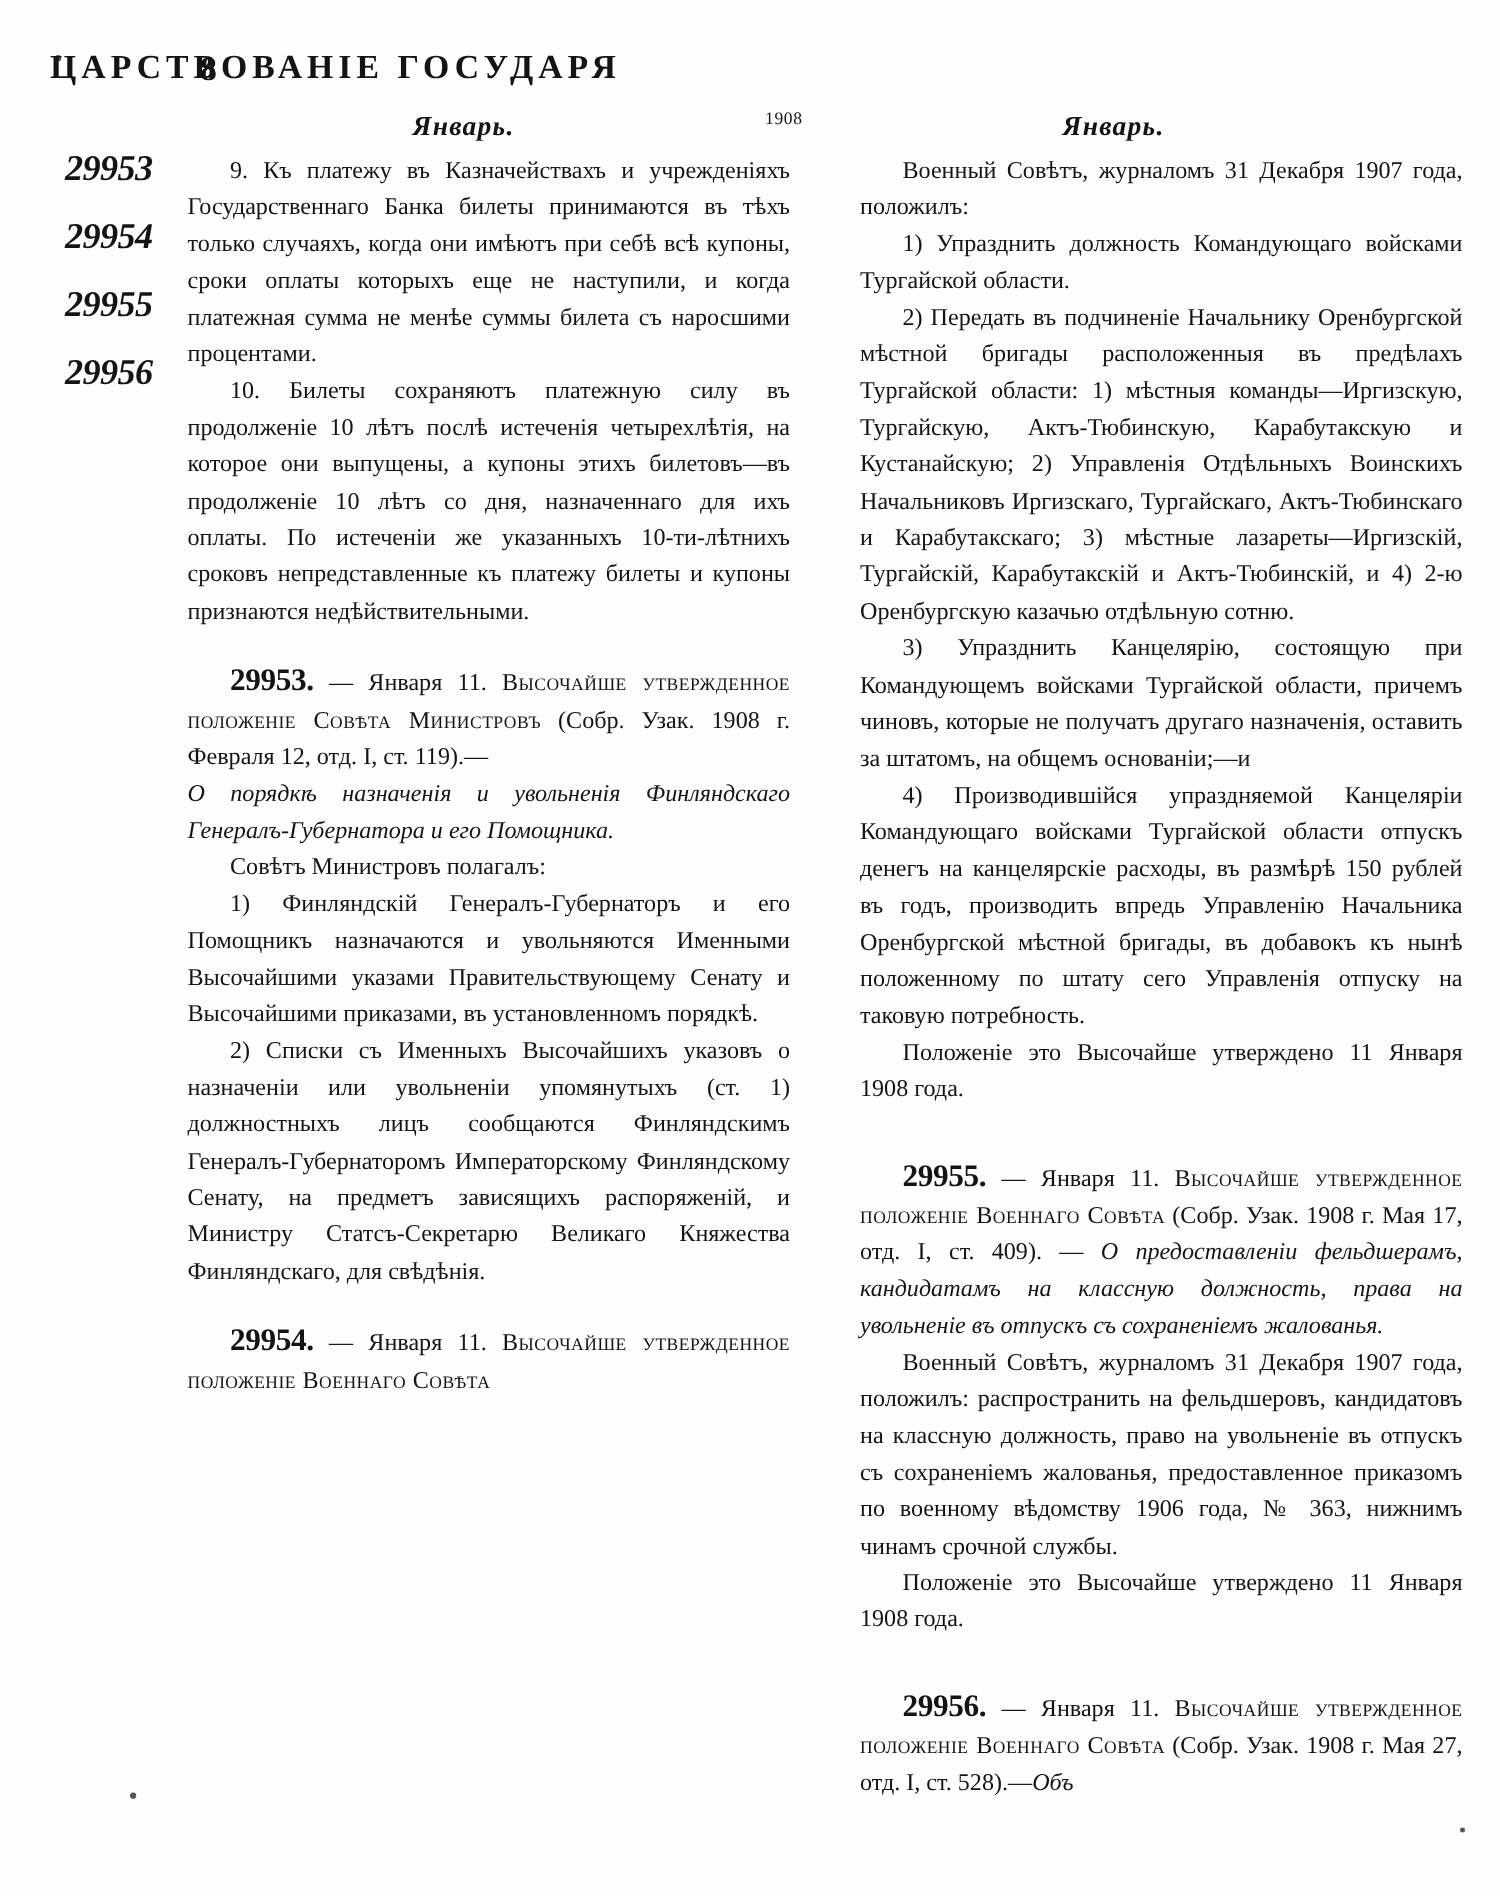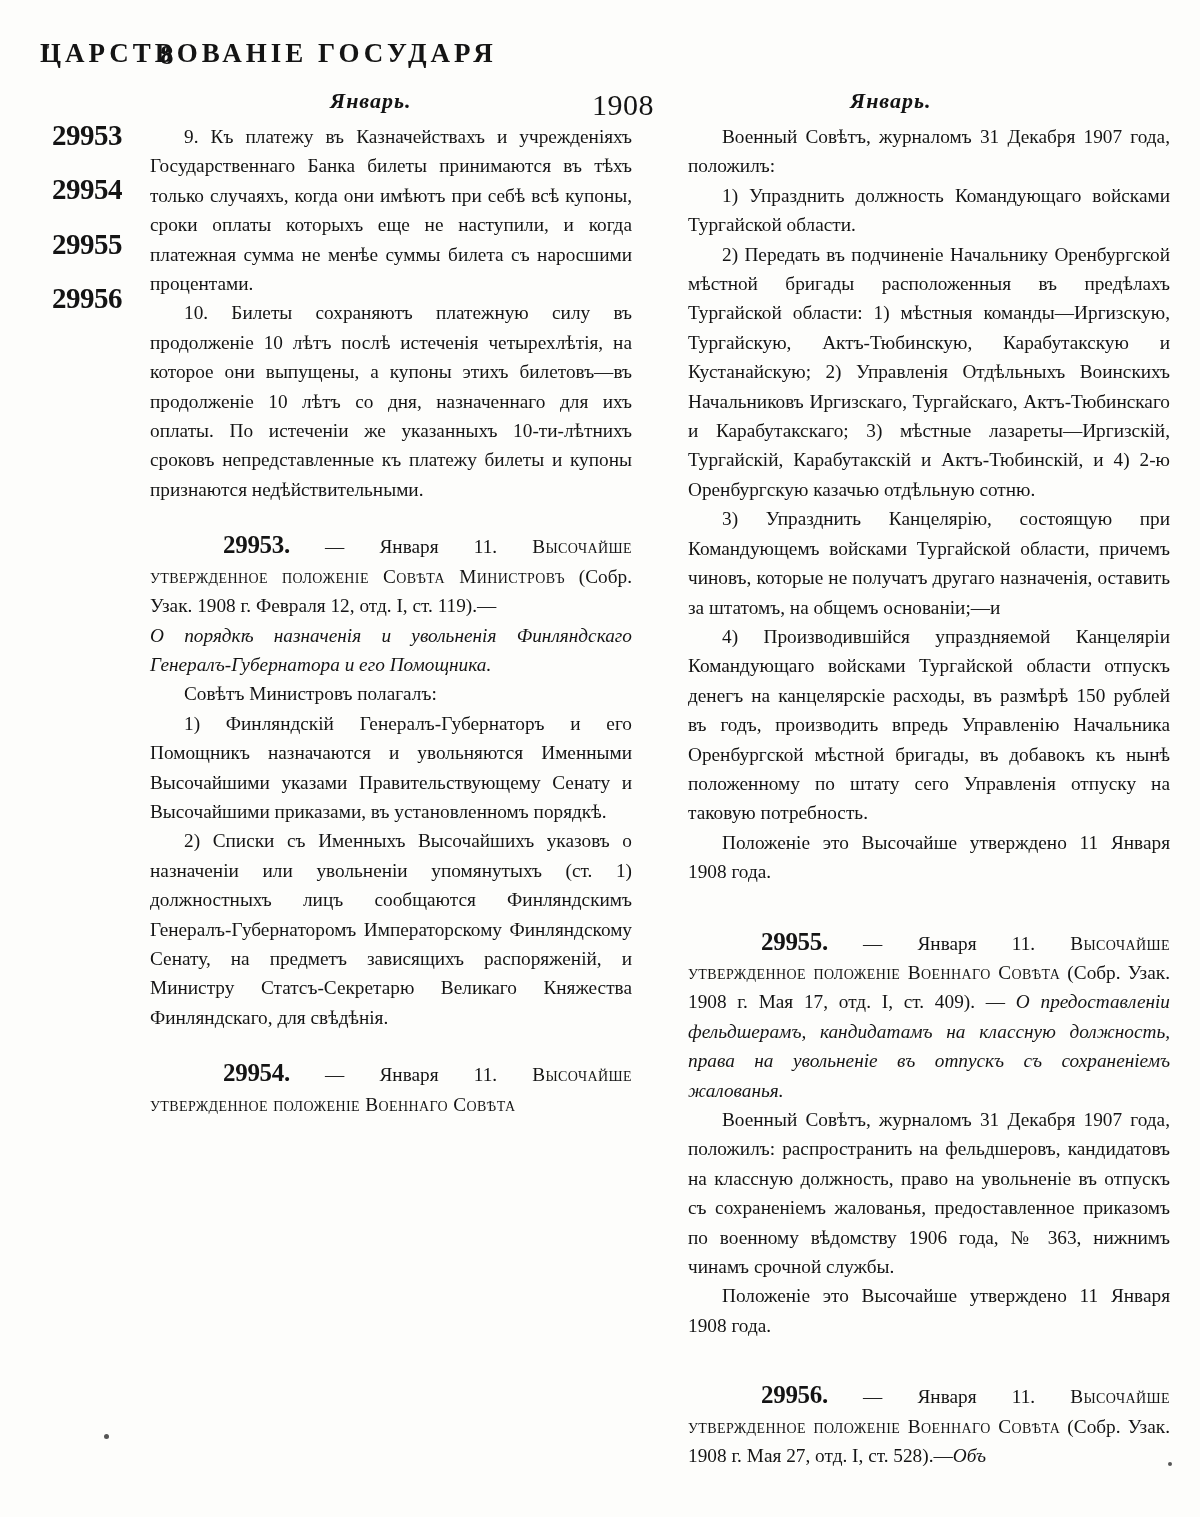--- a/index.html
+++ b/index.html
@@ -47,23 +47,23 @@
     position: absolute;
     left: 180px;
     top: 0;
     font-size: 22px;
     font-style: italic;
     font-weight: bold;
     letter-spacing: 1px;
   }
   .year {
     position: absolute;
-    left: 442px;
+    left: 462px;
     top: 0;
-    font-size: 30px;
+    font-size: 14px;
     letter-spacing: 0.5px;
     text-align: center;
   }
   .month-right {
     position: absolute;
     left: 700px;
     top: 0;
     font-size: 22px;
     font-style: italic;
     font-weight: bold;
@@ -75,20 +75,21 @@
     left: 52px;
     top: 120px;
     width: 100px;
   }
   .margin-nums .mnum {
     font-size: 29px;
     font-weight: bold;
     letter-spacing: -0.5px;
     margin-bottom: 24px;
     line-height: 1.05;
+    font-style: italic;
   }
   
   .col {
     position: absolute;
     top: 122px;
     width: 482px;
     text-align: justify;
     font-size: 19.3px;
     line-height: 29.4px;
     hyphens: manual;
@@ -103,21 +104,20 @@
   .col p.noindent { text-indent: 0; }
   .italic { font-style: italic; }
   .smallcaps {
     font-variant: small-caps;
     letter-spacing: 0.4px;
   }
   .entry-num {
     font-size: 25px;
     font-weight: bold;
     letter-spacing: -0.3px;
-    margin-left: 39px;
   }
   .gap-md { height: 26px; }
   .gap-lg { height: 40px; }
   .entry {
     margin-top: 0;
   }
   .entry-head { text-indent: 34px; }
   .dot-top {
     position: absolute;
     left: 44px;

